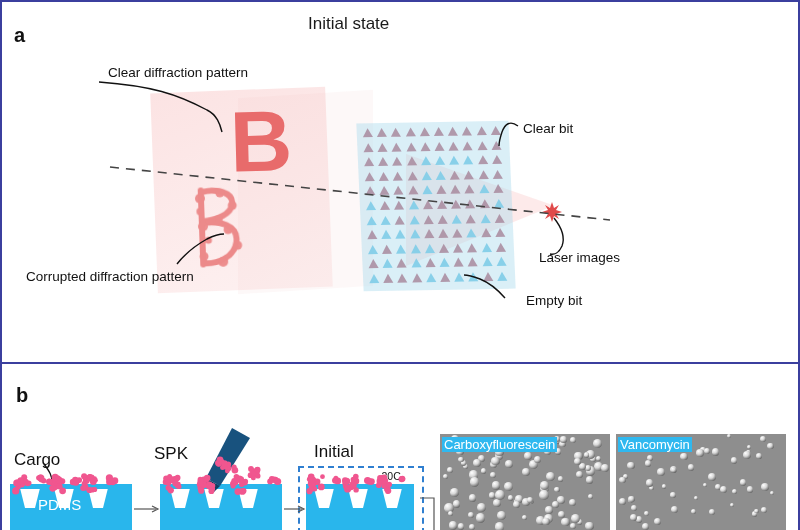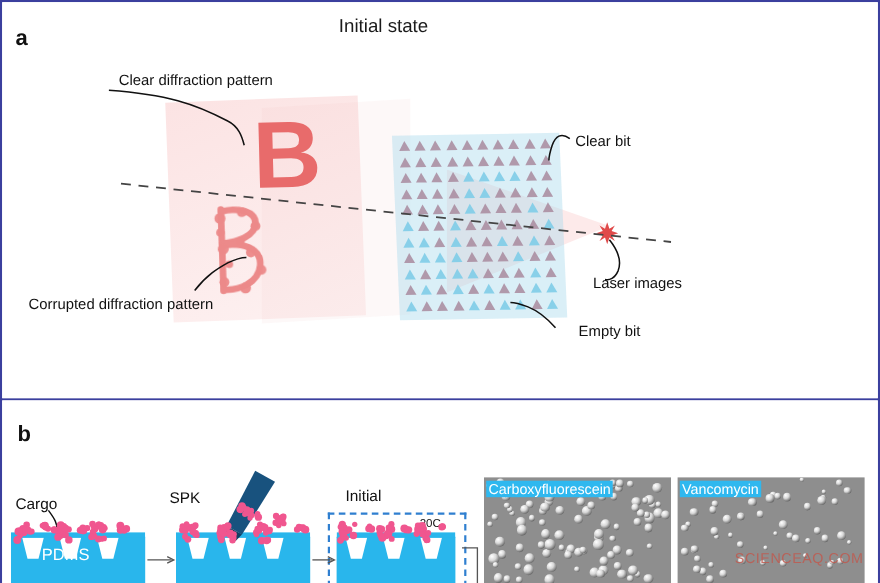--- a/index.html
+++ b/index.html
@@ -160,21 +160,21 @@
   
   .step {
     position: absolute;
   }
   .pdms-block {
     position: absolute;
     background: #29b6ec;
   }
   .step-label {
     position: absolute;
-    font-size: 14px;
+    font-size: 17px;
     color: #111111;
     white-space: nowrap;
   }
   .pdms-text {
     position: absolute;
     font-size: 15px;
     color: #ffffff;
     font-weight: normal;
   }
   .temp-text {
@@ -842,15 +842,14 @@
           <div class="sem-speck" style="width: 4.1px; height: 4.1px; left: 113.8px; top: 69.1px;"></div>
           <div class="sem-speck" style="width: 6.9px; height: 6.9px; left: 12.4px; top: 61.6px;"></div>
           <div class="sem-speck" style="width: 6px; height: 6px; left: 15px; top: 70.8px;"></div>
           <div class="sem-speck" style="width: 6.5px; height: 6.5px; left: 3.2px; top: 42.7px;"></div>
           <div class="sem-speck" style="width: 7.1px; height: 7.1px; left: 2.8px; top: 63.7px;"></div>
           <div class="sem-speck" style="width: 6.1px; height: 6.1px; left: 93px; top: 75.2px;"></div>
           <div class="sem-speck" style="width: 4.2px; height: 4.2px; left: 86.7px; top: 48.6px;"></div>
         </div>
     </div>
 
-    <div class="watermark" style="left:666px; top:136px;">SCIENCEAQ.COM</div>
   </div>
 </div>
 
 </body></html>

